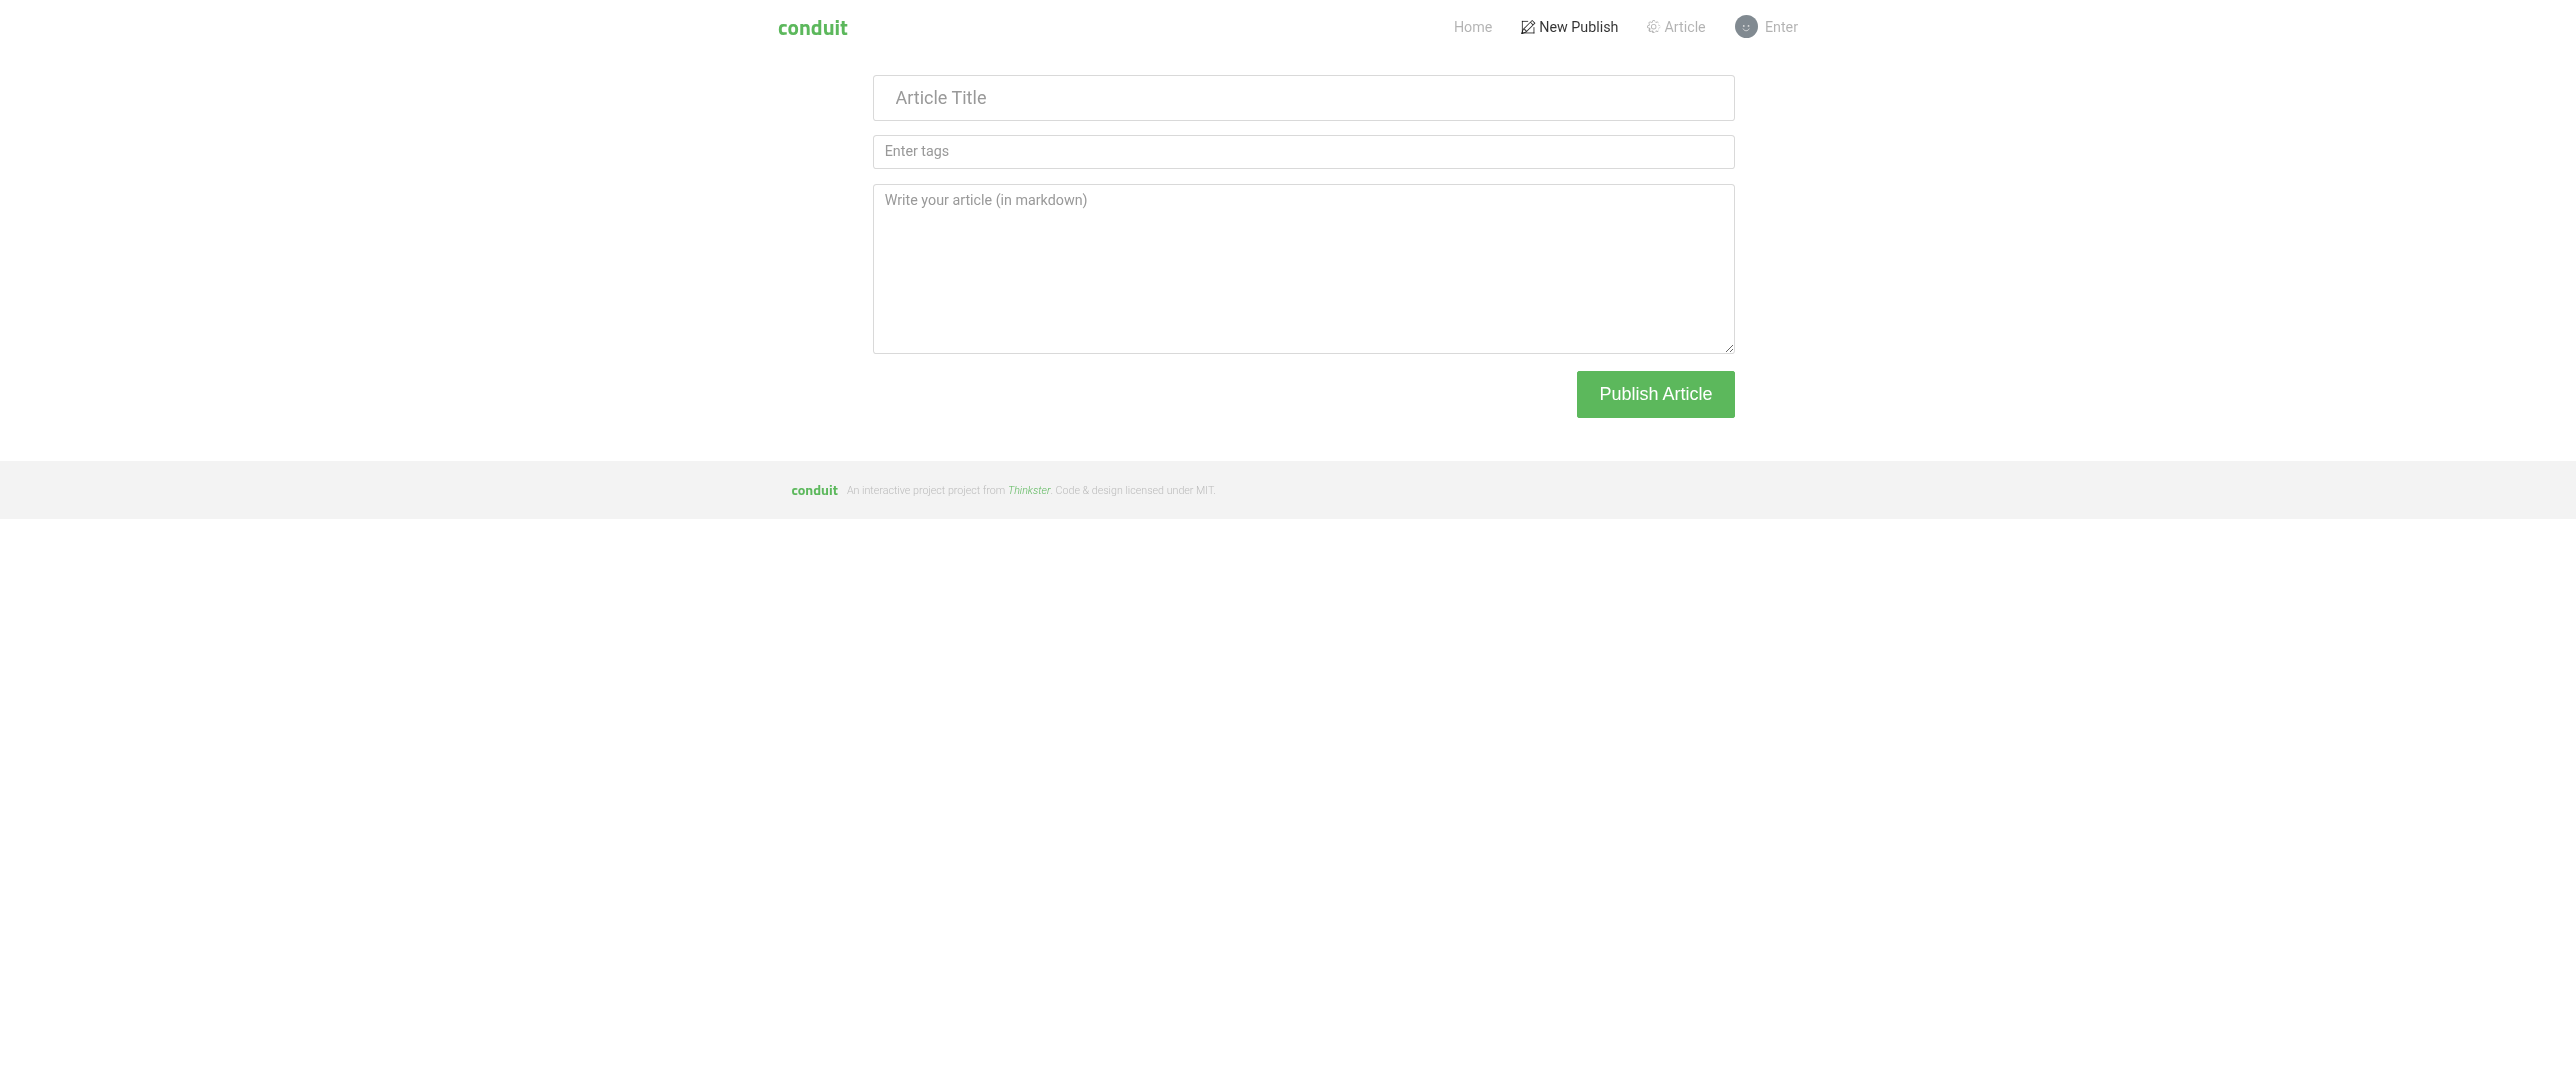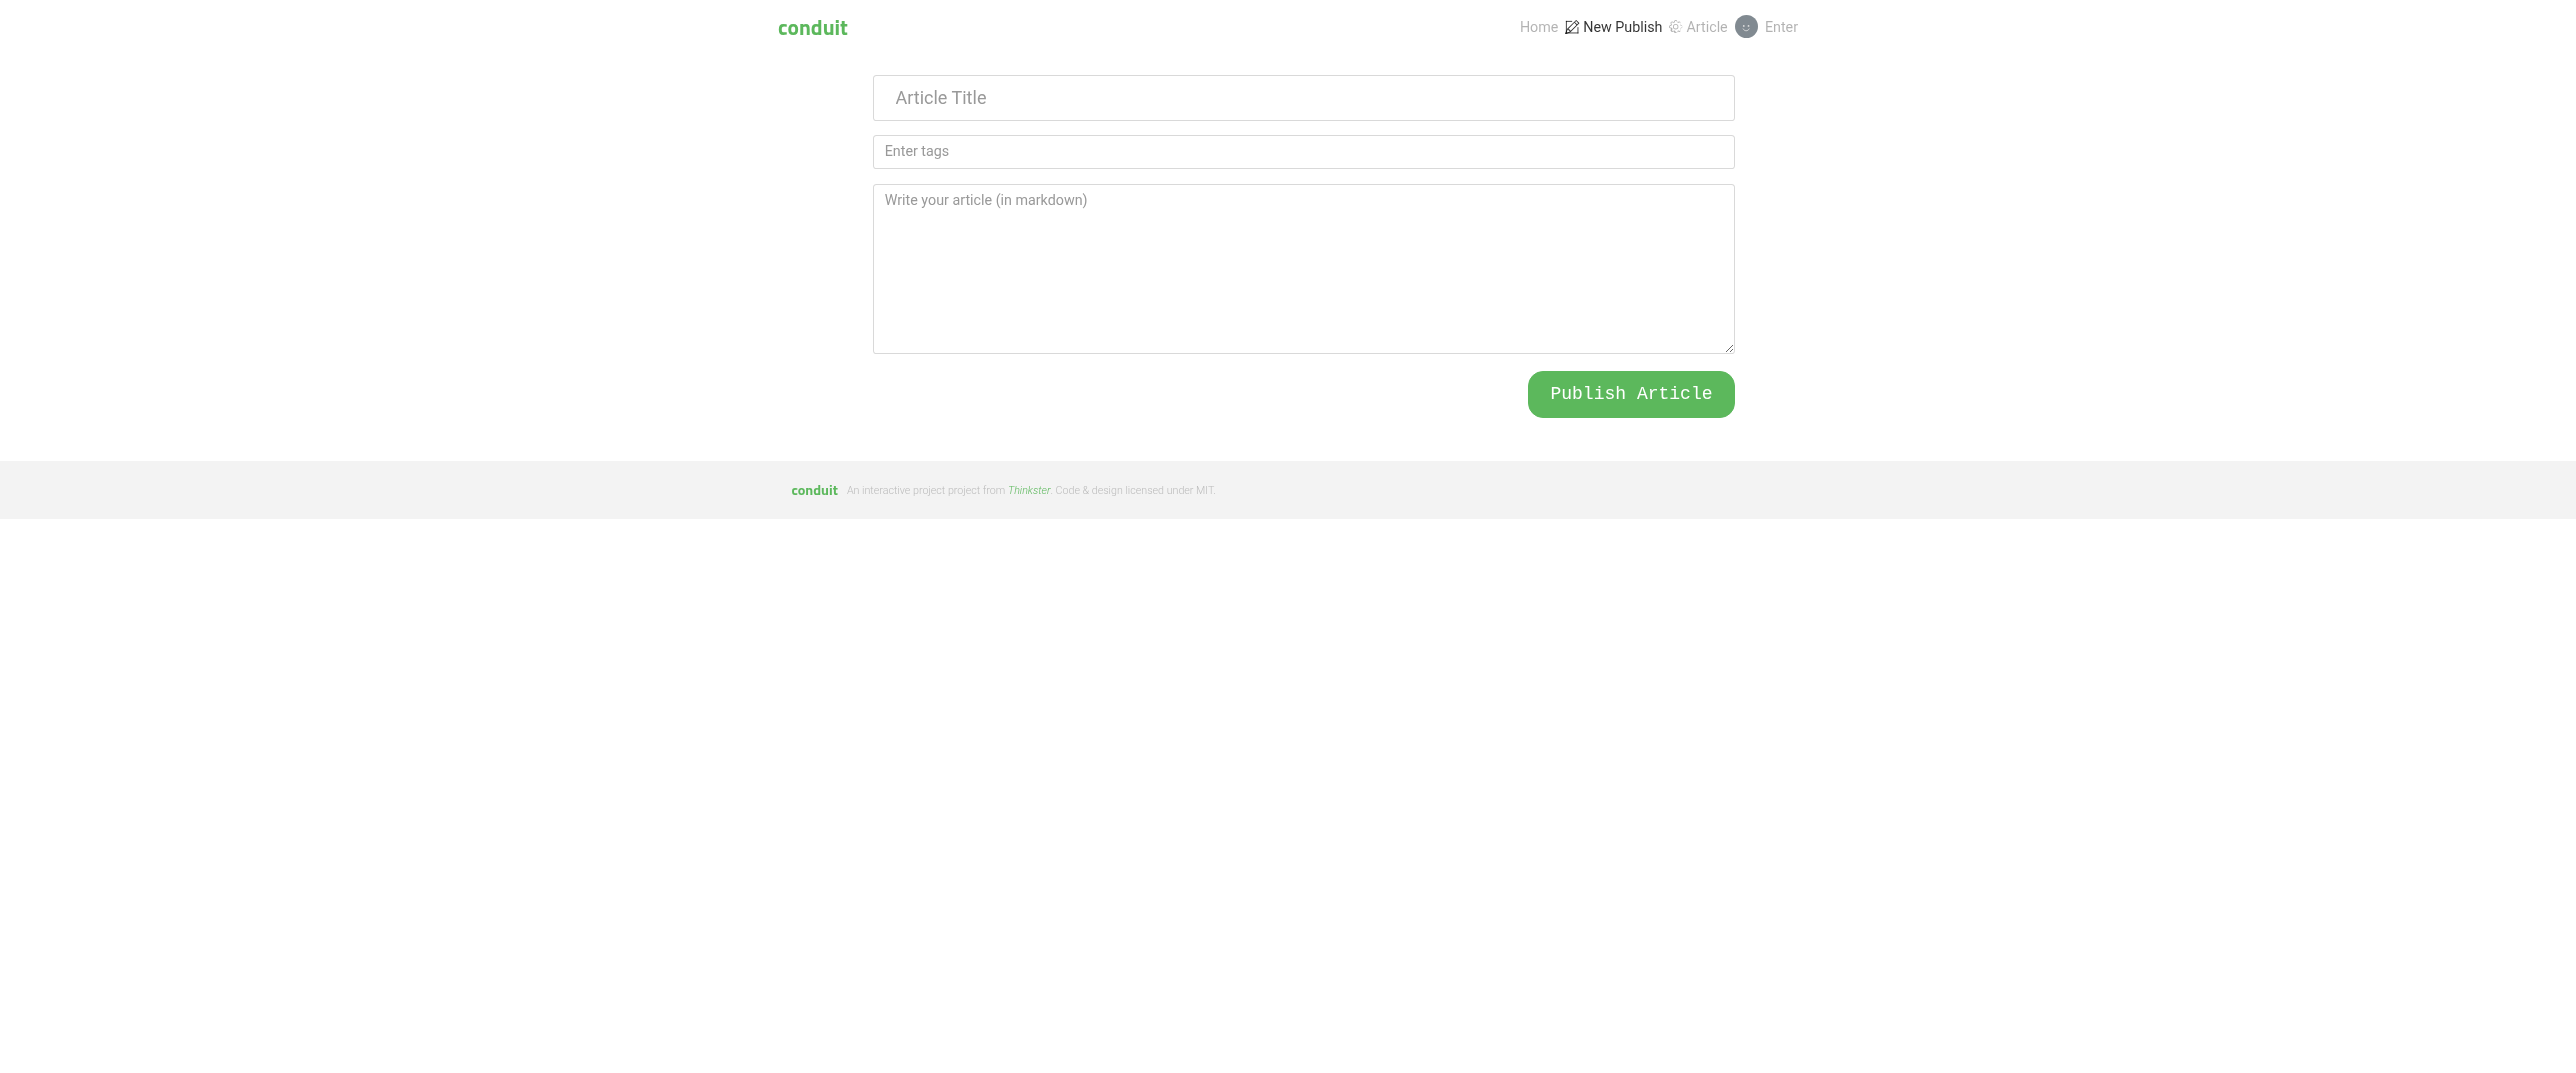--- a/index.html
+++ b/index.html
@@ -28,21 +28,21 @@
       color: #5cb85c;
       text-decoration: none;
       padding: 3.6px 0;
     }
     .navbar-nav {
       display: flex;
       list-style: none;
       align-items: center;
     }
     .nav-item {
-      margin-left: 7px;
+      margin-left: 29px;
     }
     .nav-link {
       color: rgba(0,0,0,0.3);
       text-decoration: none;
       font-size: 14.3px;
       padding: 7.2px 0;
       display: flex;
       align-items: center;
       gap: 3.6px;
     }
@@ -104,26 +104,26 @@
     }
     textarea.form-control {
       resize: vertical;
       min-height: 170px;
     }
     .btn-publish {
       float: right;
       padding: 10.7px 21.5px;
       font-size: 18px;
       line-height: 1.33;
-      border-radius: 15px;
+      border-radius: 2px;
       background: #5cb85c;
       border: 0.9px solid #5cb85c;
       color: #fff;
       cursor: pointer;
-      font-family: Liberation Mono, monospace;
+      font-family: Liberation Sans, sans-serif;
     }
     footer {
       background: #f3f3f3;
       margin-top: 43px;
       padding: 18px 0;
     }
     .footer-content {
       max-width: 1020px;
       margin: 0 auto;
       padding: 0 13.4px;

